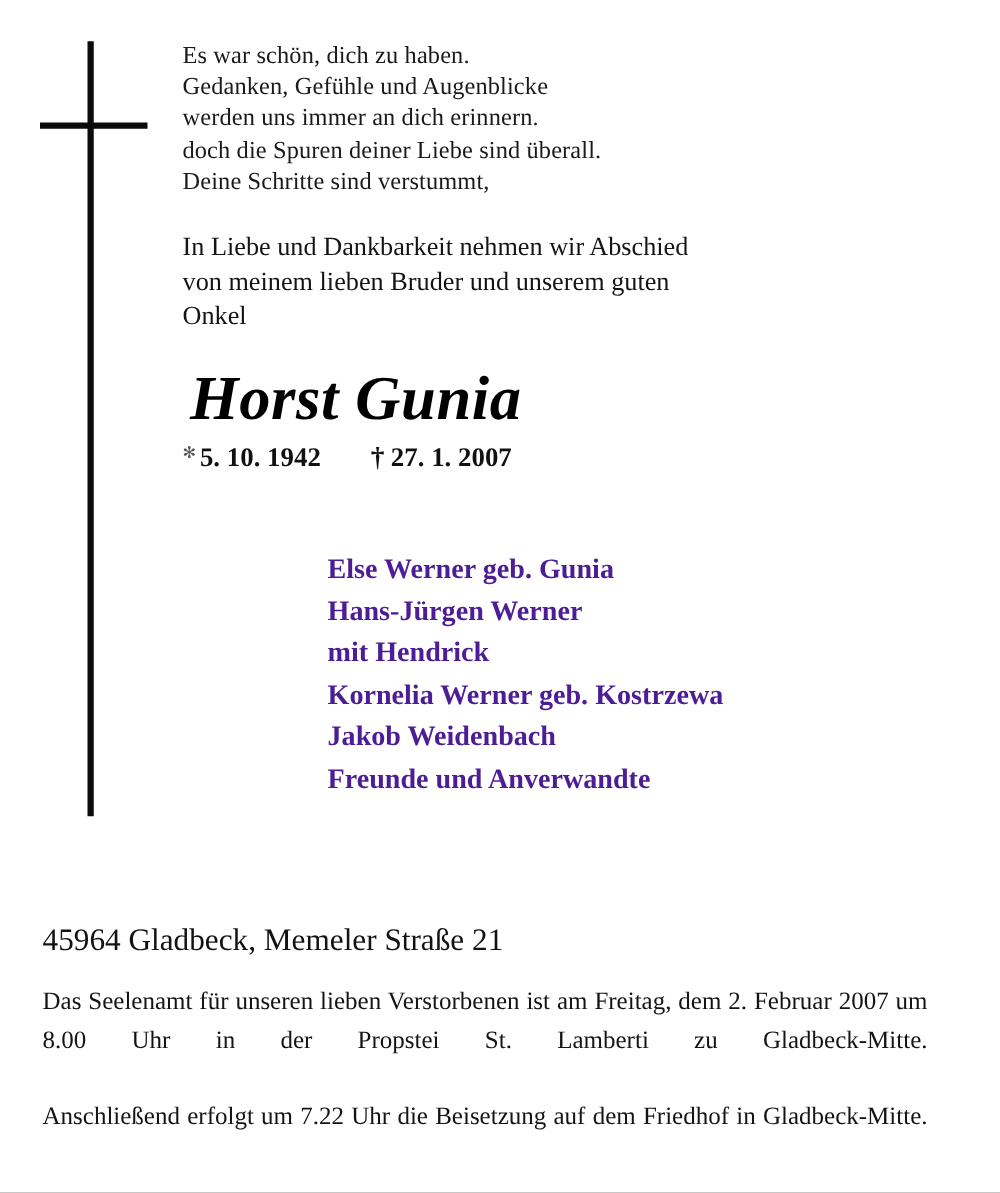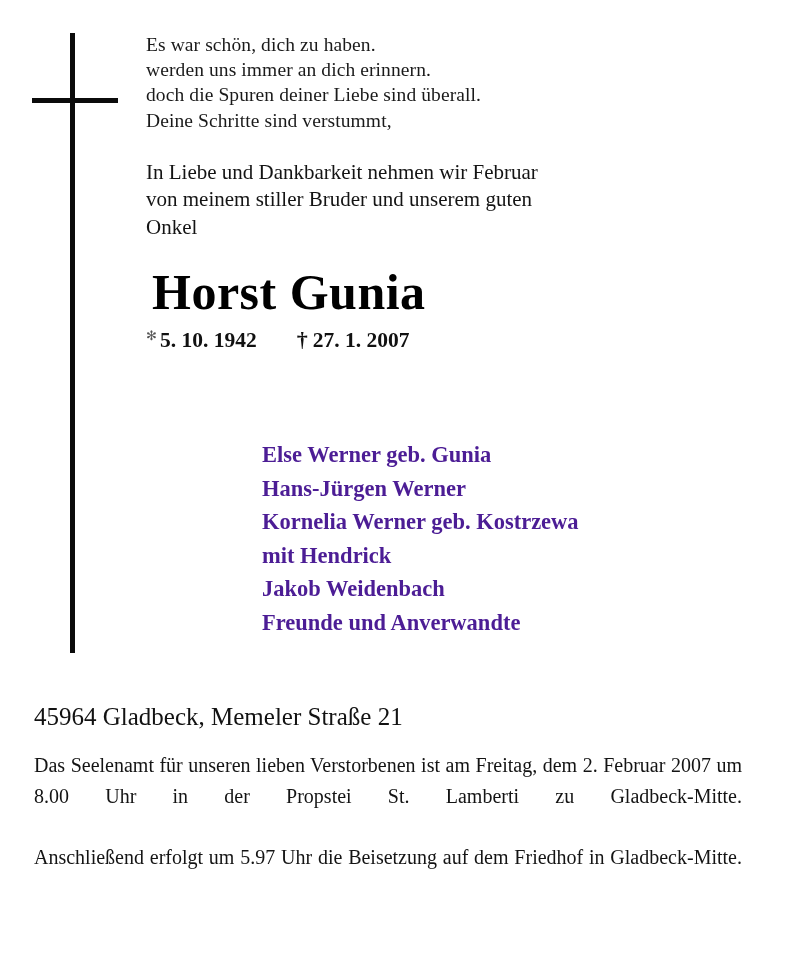--- a/index.html
+++ b/index.html
@@ -80,20 +80,21 @@
     width: 570px;
   }
   .dedication div { white-space: nowrap; }
 
   .deceased-name {
     margin-top: 22px;
     margin-left: 6px;
     font-size: 50px;
     line-height: 58px;
     font-weight: bold;
+    font-style: italic;
     color: #000000;
     letter-spacing: 0.5px;
   }
 
   .dates {
     margin-top: 2px;
     font-size: 21.5px;
     line-height: 26px;
     font-weight: bold;
     color: #111111;
@@ -134,21 +135,21 @@
     line-height: 33.5px;
     font-weight: bold;
     color: #4c1d95;
     white-space: nowrap;
   }
 
   
   .footer {
     position: absolute;
     left: 34px;
-    top: 700px;
+    top: 736px;
     width: 708px;
   }
   .address {
     font-size: 25px;
     line-height: 34px;
     color: #121212;
     white-space: nowrap;
   }
   .service-info {
     margin-top: 16px;
@@ -175,52 +176,53 @@
 
     <div class="cross">
       <div class="cross-vertical"></div>
       <div class="cross-horizontal"></div>
     </div>
 
     <div class="upper-column">
 
       <div class="poem">
         <div>Es war schön, dich zu haben.</div>
+        <div>Gedanken, Gefühle und Augenblicke</div>
         <div>werden uns immer an dich erinnern.</div>
         <div>doch die Spuren deiner Liebe sind überall.</div>
         <div>Deine Schritte sind verstummt,</div>
       </div>
 
       <div class="dedication">
-        <div>In Liebe und Dankbarkeit nehmen wir Februar</div>
-        <div>von meinem stiller Bruder und unserem guten</div>
+        <div>In Liebe und Dankbarkeit nehmen wir Abschied</div>
+        <div>von meinem lieben Bruder und unserem guten</div>
         <div>Onkel</div>
       </div>
 
       <div class="deceased-name">Horst Gunia</div>
 
       <div class="dates">
         <span class="date-birth"><span class="birth-symbol">✻</span><span>5. 10. 1942</span></span><span class="date-death"><span class="death-symbol">†</span><span>27. 1. 2007</span></span>
       </div>
 
     </div>
 
     <div class="mourners">
       <ul class="mourner-list">
         <li>Else Werner geb. Gunia</li>
         <li>Hans-Jürgen Werner</li>
+        <li>mit Hendrick</li>
         <li>Kornelia Werner geb. Kostrzewa</li>
-        <li>mit Hendrick</li>
         <li>Jakob Weidenbach</li>
         <li>Freunde und Anverwandte</li>
       </ul>
     </div>
 
     <div class="footer">
       <div class="address">45964 Gladbeck, Memeler Straße 21</div>
       <div class="service-info">
         <p class="last-line-block">Das Seelenamt für unseren lieben Verstorbenen ist am Freitag, dem 2. Februar 2007 um 8.00 Uhr in der Propstei St. Lamberti zu Gladbeck-Mitte.</p>
-        <p class="last-line-block">Anschließend erfolgt um 5.97 Uhr die Beisetzung auf dem Friedhof in Gladbeck-Mitte.</p>
+        <p class="last-line-block">Anschließend erfolgt um 7.22 Uhr die Beisetzung auf dem Friedhof in Gladbeck-Mitte.</p>
       </div>
     </div>
 
   </div>
 </div>
 
 </body></html>

